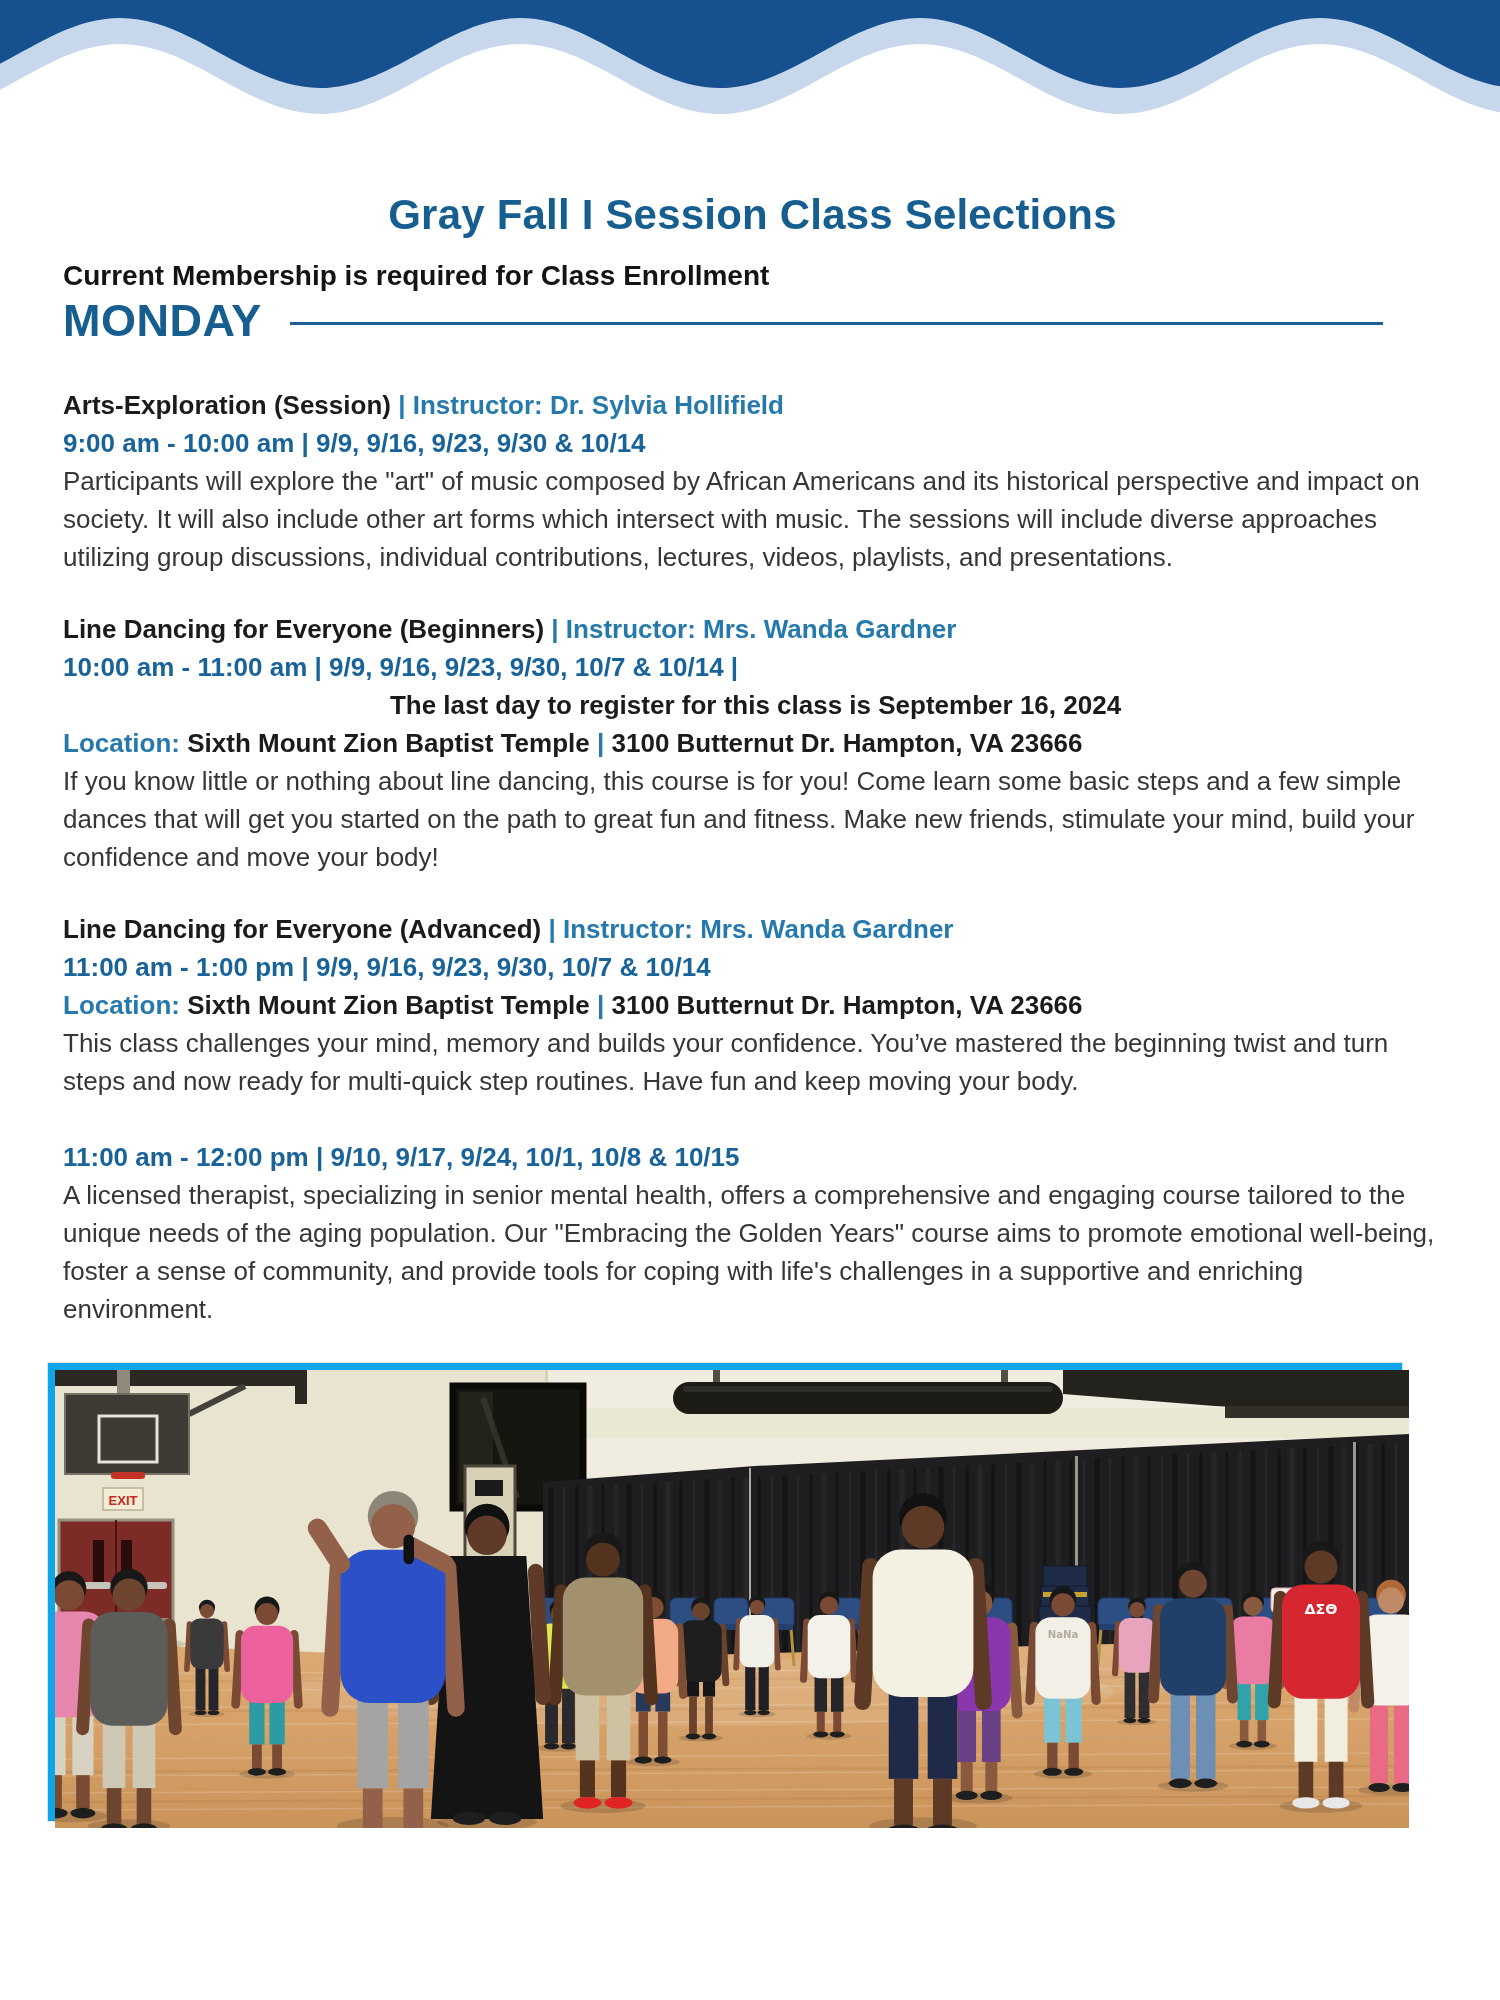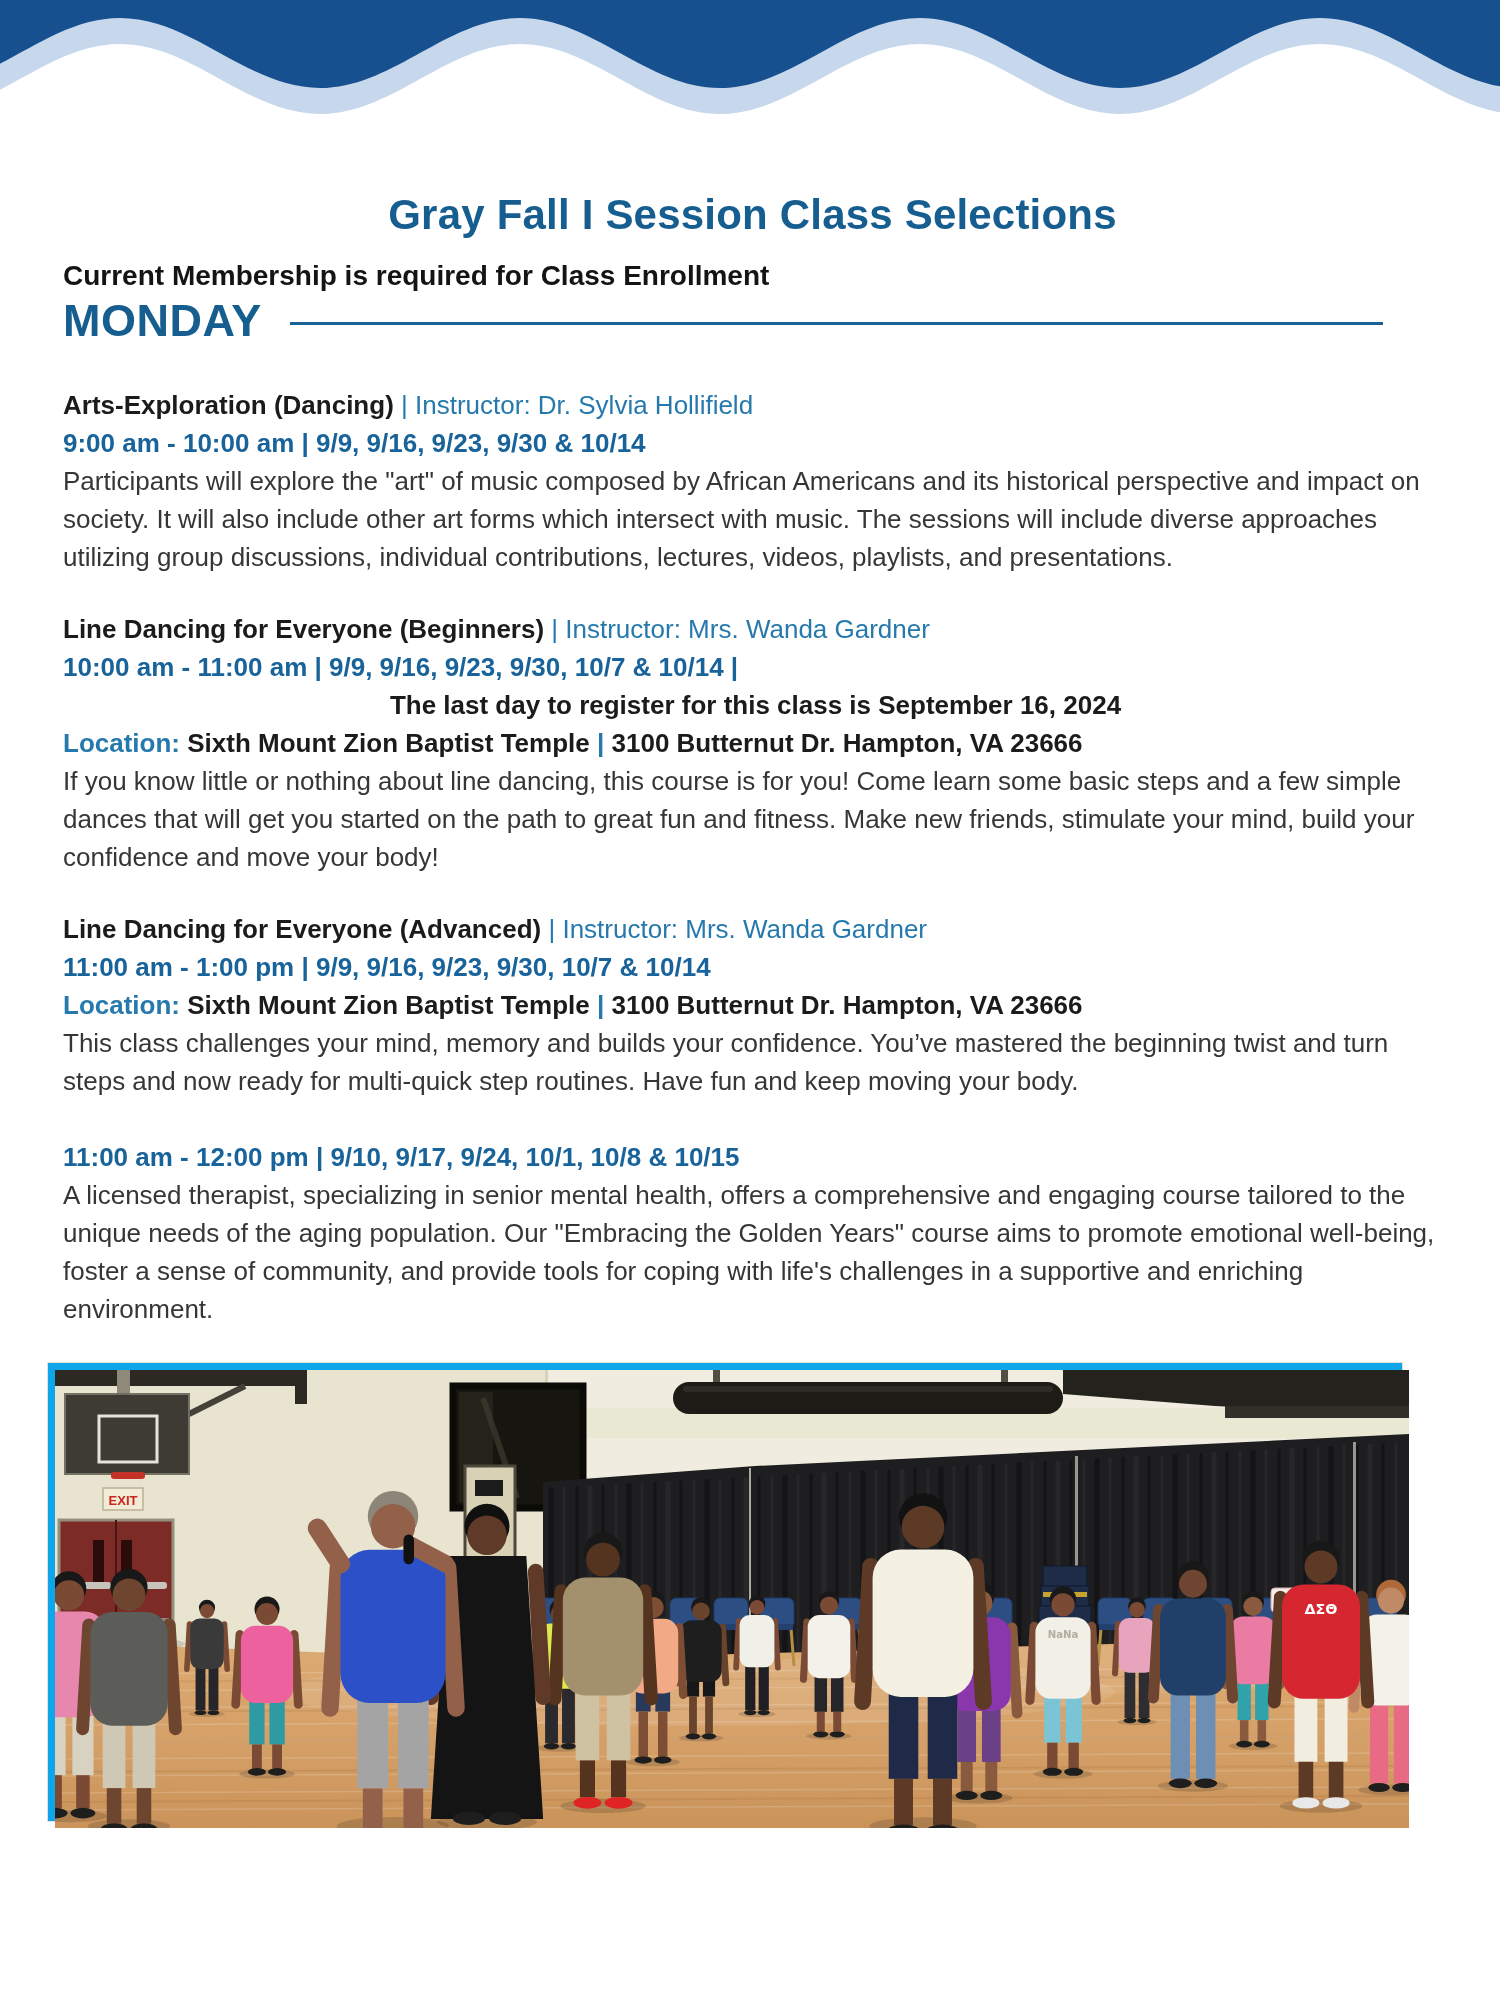--- a/index.html
+++ b/index.html
@@ -26,21 +26,21 @@
     margin-top:18px;font-size:28px;line-height:36px;
     font-weight:bold;color:#141414;
   }
   .day-row{display:flex;align-items:center;width:1320px;}
   .day{font-size:45px;line-height:54px;font-weight:bold;color:var(--title-blue);letter-spacing:.5px;}
   .day-rule{flex:1;height:3px;background:var(--rule-blue);margin-left:28px;margin-top:4px;}
   .class-block{max-width:1382px;font-size:26px;line-height:38px;}
   .cb-1{margin-top:38px;} .cb-2{margin-top:34px;} .cb-3{margin-top:34px;} .cb-4{margin-top:38px;}
   .line{min-height:38px;}
   .name-black{font-weight:bold;color:var(--black);}
-  .instr-blue{font-weight:normal;color:var(--accent-blue);}
+  .instr-blue{font-weight:bold;color:var(--accent-blue);}
   .sched{font-weight:bold;color:var(--sched-blue);}
   .note{font-weight:bold;color:var(--black);padding-left:6px;text-align:center;}
   .loc-label{font-weight:bold;color:var(--accent-blue);}
   .loc-black{font-weight:bold;color:var(--black);}
   .loc-pipe{font-weight:bold;color:var(--accent-blue);}
   .desc{color:var(--text);}
   .photo-frame{
     margin:35px 0 0 -15px;width:1354px;height:458px;
     border:7px solid #0ea5e9;box-shadow:0 0 0 1px #e0e0dc;background:#fff;
   }
@@ -60,21 +60,21 @@
   <h1 class="title">Gray Fall I Session Class Selections</h1>
   <div class="subtitle">Current Membership is required for Class Enrollment</div>
 
   <div class="day-row">
     <span class="day">MONDAY</span>
     <span class="day-rule"></span>
   </div>
 
   <section class="class-block cb-1">
     <div class="line">
-      <span class="name-black">Arts-Exploration (Dancing)</span>
+      <span class="name-black">Arts-Exploration (Session)</span>
       <span class="instr-blue">| Instructor: Dr. Sylvia Hollifield</span>
     </div>
     <div class="line sched">9:00 am - 10:00 am | 9/9, 9/16, 9/23, 9/30 &amp; 10/14</div>
     <p class="desc">Participants will explore the "art" of music composed by African Americans and its historical perspective and impact on society. It will also include other art forms which intersect with music. The sessions will include diverse approaches utilizing group discussions, individual contributions, lectures, videos, playlists, and presentations.</p>
   </section>
 
   <section class="class-block cb-2">
     <div class="line">
       <span class="name-black">Line Dancing for Everyone (Beginners)</span>
       <span class="instr-blue">| Instructor: Mrs. Wanda Gardner</span>

